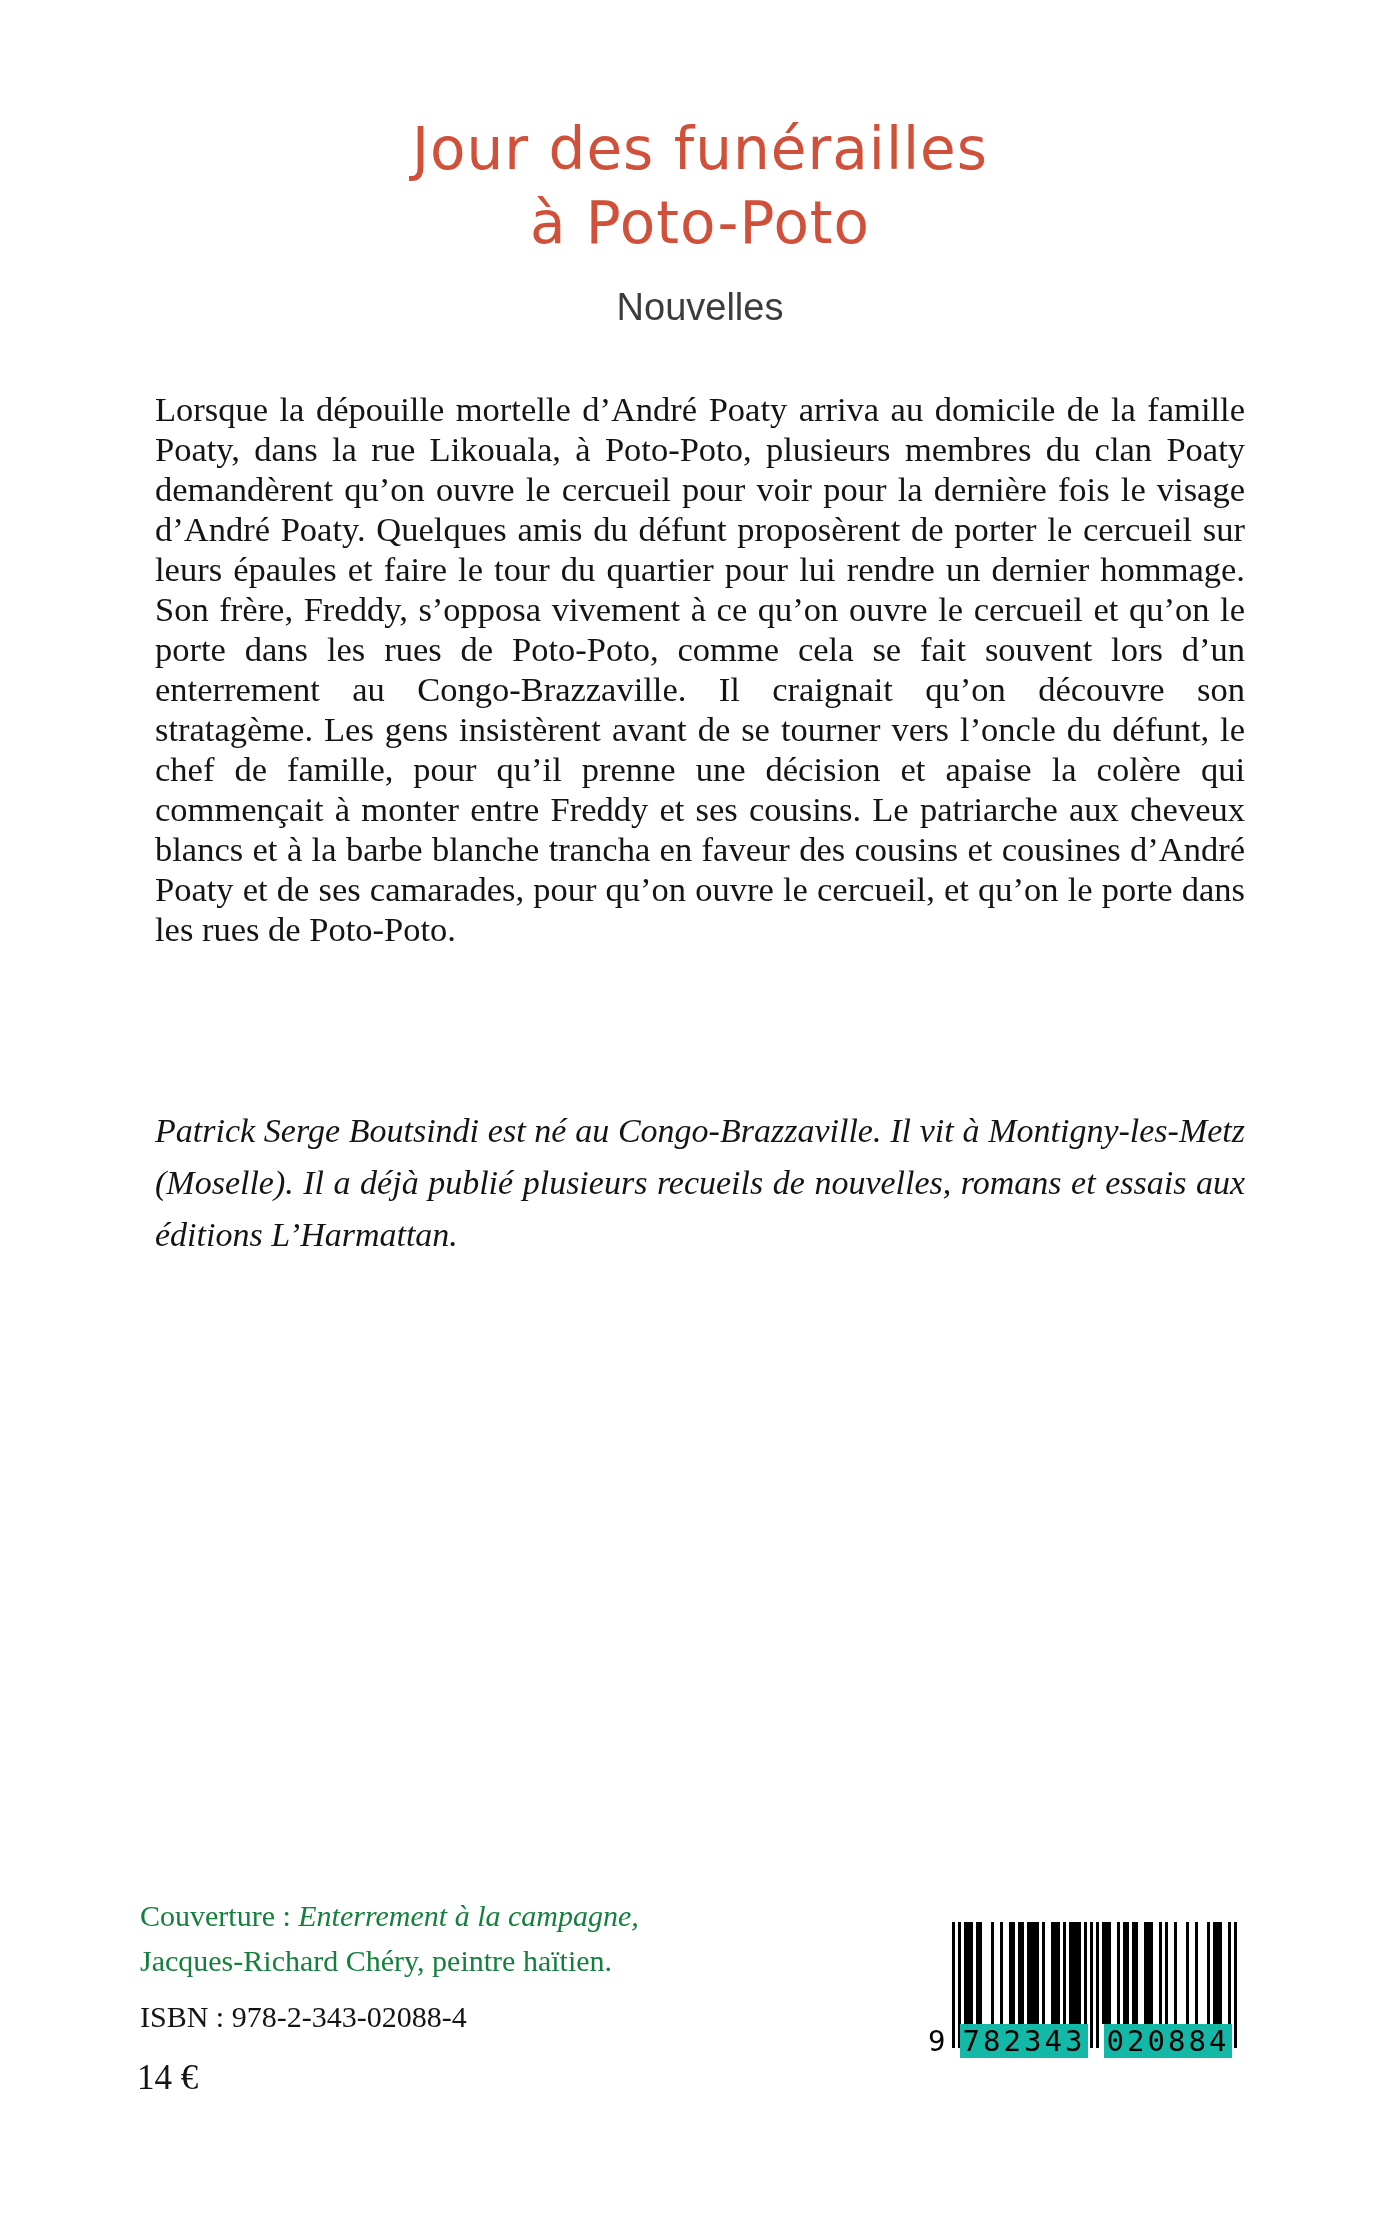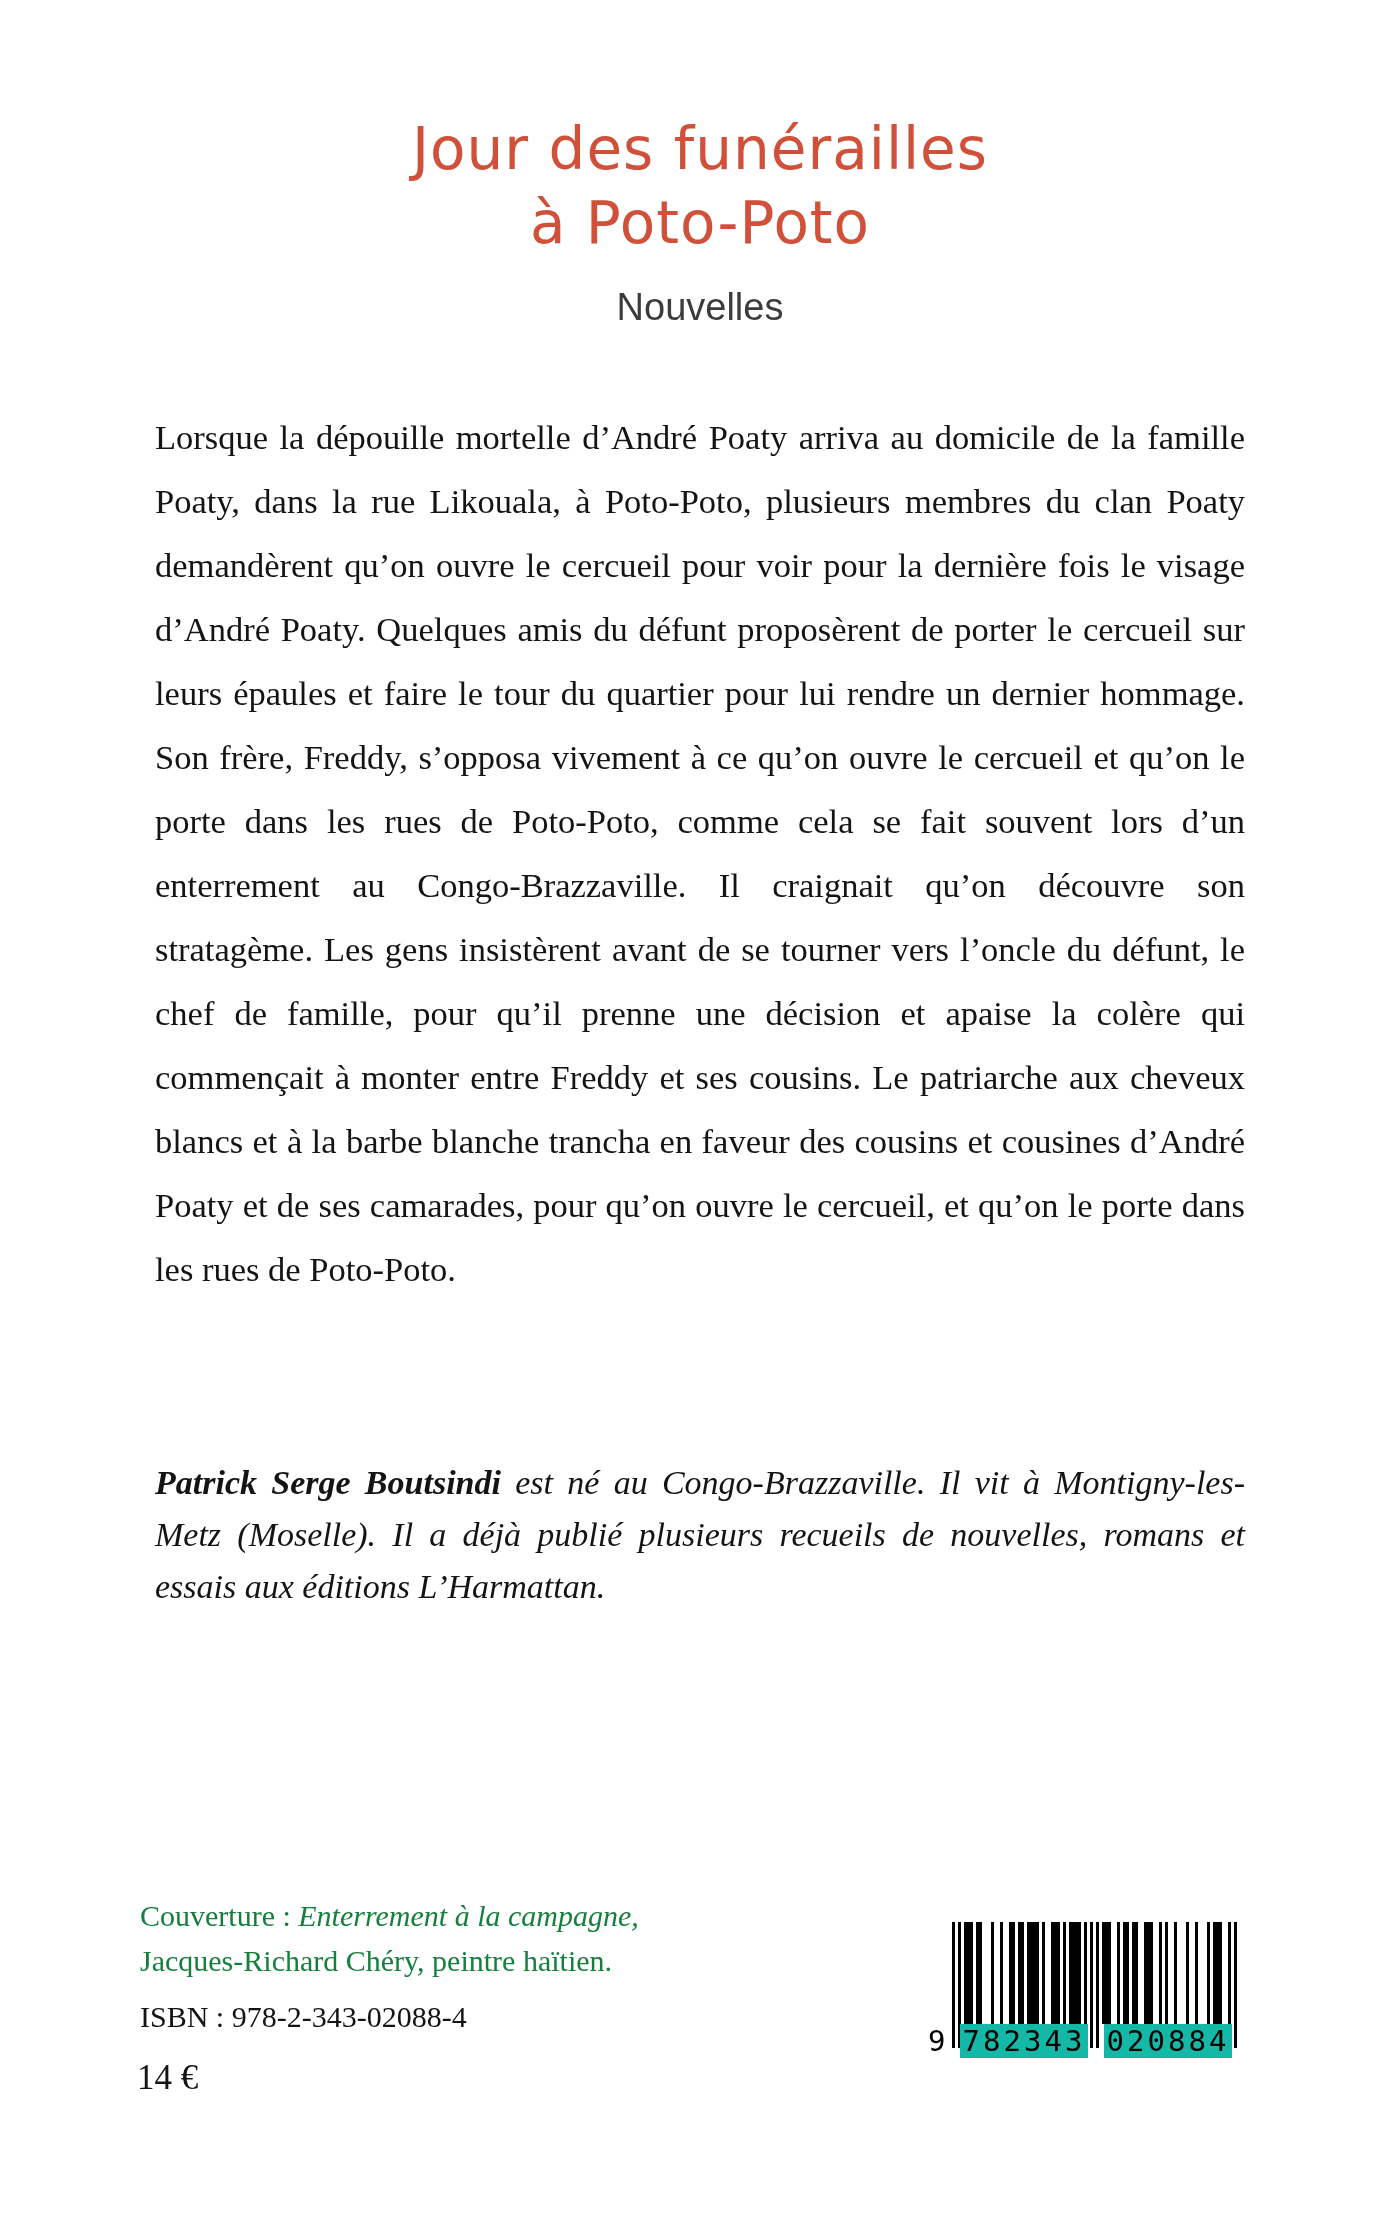--- a/index.html
+++ b/index.html
@@ -32,37 +32,37 @@
   }
   .subtitle {
     margin-top: 26px;
     font-family: Liberation Sans, sans-serif;
     font-size: 38px;
     font-weight: 400;
     color: #3c3c3c;
   }
   
   .synopsis {
-    margin: 76px 155px 0 155px;
+    margin: 60px 155px 0 155px;
     font-size: 34.5px;
-    line-height: 64px;
+    line-height: 40px;
     text-align: justify;
     color: #141414;
   }
   
   .author-bio {
     margin: 156px 155px 0 155px;
     font-size: 34px;
     line-height: 52px;
     font-style: italic;
     text-align: justify;
     color: #141414;
   }
   .author-name {
-    font-weight: bold;
+    font-weight: normal;
     margin-top: 36px;
   }
   
   .credits {
     position: absolute;
     left: 140px;
     top: 1893px;
     font-size: 30px;
     line-height: 45px;
     color: #15803d;

